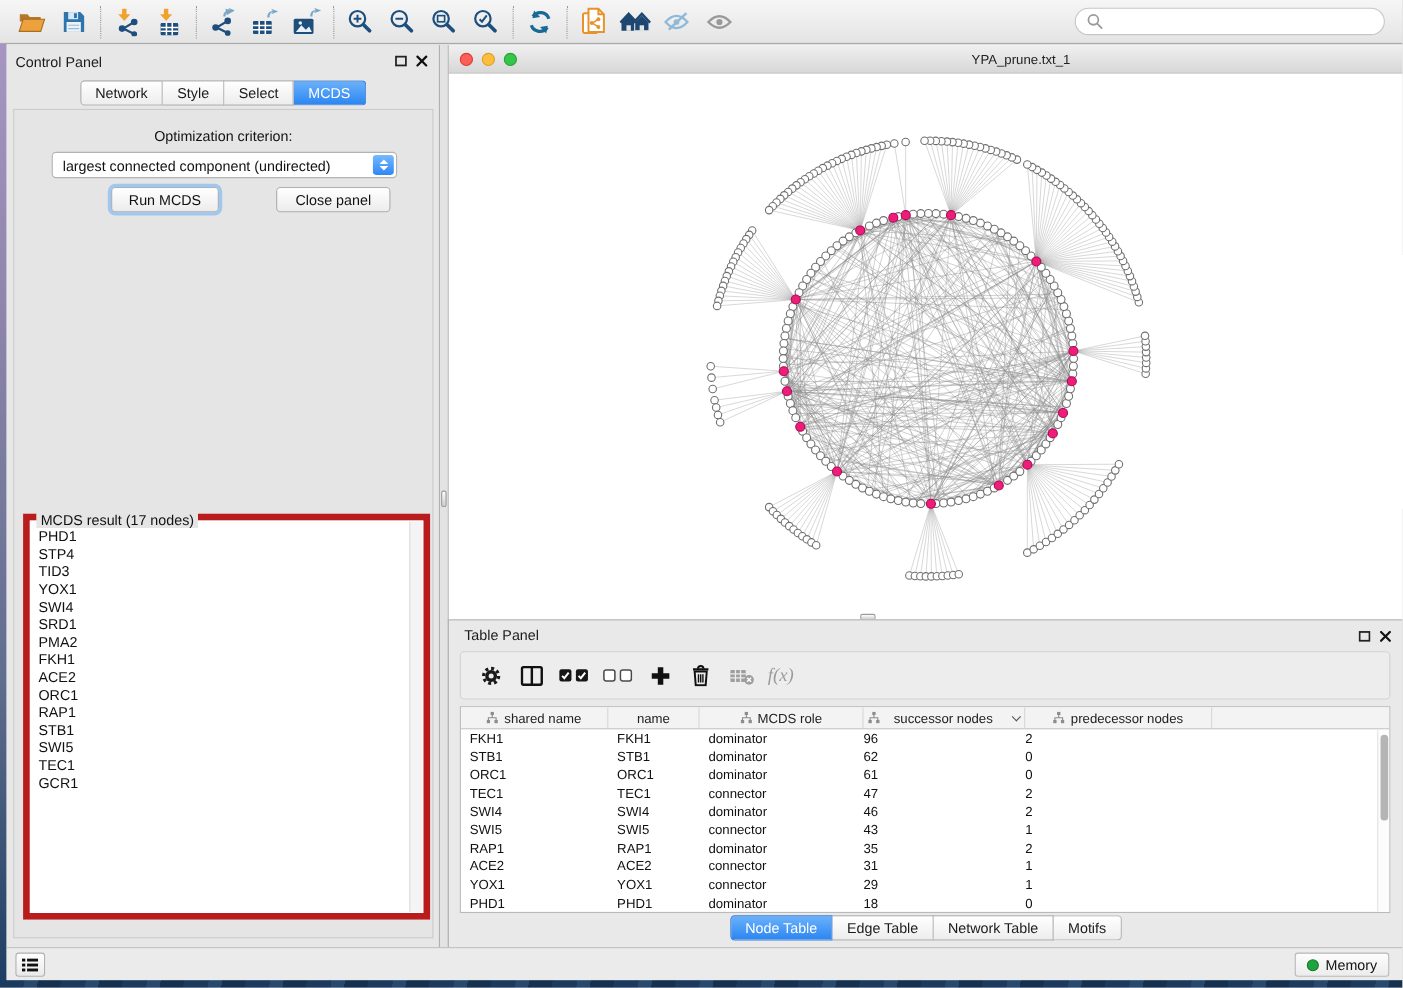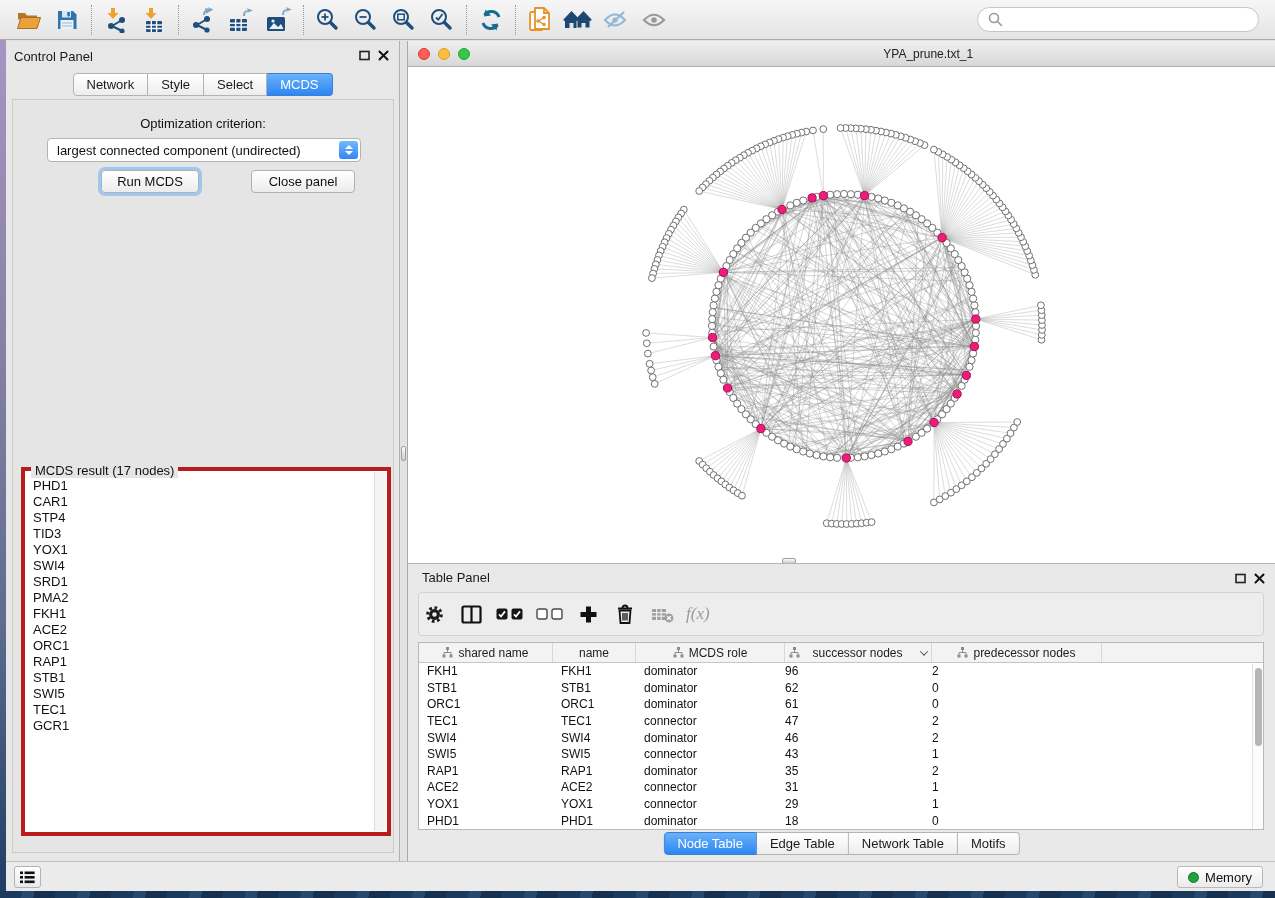--- a/index.html
+++ b/index.html
@@ -45,21 +45,21 @@
   #spinner{position:absolute;right:2px;top:2px;width:19px;height:18px;border-radius:3px;
     background:linear-gradient(#74b9fe,#2f86f5);display:flex;flex-direction:column;
     align-items:center;justify-content:center;gap:2px;}
   .tri-up{width:0;height:0;border-left:4px solid transparent;border-right:4px solid transparent;border-bottom:4px solid #fff;}
   .tri-down{width:0;height:0;border-left:4px solid transparent;border-right:4px solid transparent;border-top:4px solid #fff;}
   .cp-btn{position:absolute;top:70px;height:23px;background:linear-gradient(#ffffff,#ececec);
     border:1px solid #ads;border:1px solid #b0b0b0;border-radius:4px;font-size:13px;color:#111;
     display:flex;align-items:center;justify-content:center;}
   #run-btn{left:88px;width:98px;box-shadow:0 0 0 3px rgba(110,180,248,.6);}
   #close-btn{left:198px;width:104px;margin-left:40px;}
-  #result-box{left:8px;top:367px;width:370px;height:369px;border:4px solid #b91c1c;background:#fff;position:absolute;}
+  #result-box{left:8px;top:367px;width:370px;height:369px;border:6px solid #b91c1c;background:#fff;position:absolute;}
   #result-legend{position:absolute;top:-8px;left:6px;background:#e5e5e5;padding:0 4px;font-size:13px;color:#111;}
   #mcds-list{position:absolute;left:1px;top:5px;right:13px;bottom:1px;overflow:hidden;padding:2px 0 0 7px;}
   .mcds-item{font-size:13px;line-height:16px;color:#111;}
   #mcds-scroll{position:absolute;top:1px;right:1px;bottom:1px;width:12px;background:#f4f4f4;border-left:1px solid #dcdcdc;}
 
   
   #v-splitter{left:400px;top:41px;width:7px;height:820px;background:#e3e3e3;}
   .grip{background:linear-gradient(#fdfdfd,#cccccc);border:1px solid #9d9d9d;border-radius:2px;}
   #v-grip{left:1px;top:405px;width:5px;height:15px;position:absolute;}
   #h-grip{left:782px;top:558px;width:14px;height:6px;}
@@ -73,21 +73,21 @@
   #tl-yellow{left:30px;background:#fdbd3f;border:1px solid #dfa023;}
   #tl-green{left:50px;background:#35c649;border:1px solid #27a33a;}
   #net-title{position:absolute;top:6px;left:60%;transform:translateX(-50%);font-size:12px;color:#222;}
   #net-view{position:absolute;left:0;top:26px;width:868px;height:496px;background:#fff;}
 
   
   #table-panel{left:407px;top:563px;width:868px;height:298px;background:#e9e9e9;
     border-left:1px solid #a9a9a9;border-top:1px solid #b5b5b5;}
   #tp-header{left:14px;top:6px;}
   #tp-toolbar{position:absolute;left:10px;top:28px;width:846px;height:44px;background:#ededed;
-    border:1px solid #d2d2d2;border-radius:4px;display:flex;align-items:center;gap:7px;}
+    border:1px solid #d2d2d2;border-radius:4px;display:flex;align-items:center;padding-left:12px;gap:7px;}
   .tp-btn{width:30px;height:30px;display:flex;align-items:center;justify-content:center;}
   .pair{display:flex;gap:3px;width:auto;padding:0 3px;}
   #fx-label{font-family:"Liberation Serif",serif;font-style:italic;font-size:17px;color:#9b9b9b;padding-left:2px;}
   #data-table{position:absolute;left:10px;top:78px;width:846px;height:188px;background:#fff;
     border:1px solid #b9b9b9;overflow:hidden;}
   #thead-row{display:flex;height:20px;background:#f3f3f3;border-bottom:1px solid #c6c6c6;}
   .th{display:flex;align-items:center;justify-content:center;border-right:1px solid #d8d8d8;
     font-size:12px;color:#222;gap:5px;position:relative;}
   .chevron{width:6px;height:6px;border-right:1.6px solid #555;border-bottom:1.6px solid #555;
     transform:rotate(45deg) translate(-1px,-1px);margin-left:6px;}
@@ -306,21 +306,20 @@
           <div class="tri-up"></div>
           <div class="tri-down"></div>
         </div>
     </div>
     <div class="cp-btn" id="run-btn">Run MCDS</div>
     <div class="cp-btn" id="close-btn">Close panel</div>
     <div id="result-box">
       <span id="result-legend">MCDS result (17 nodes)</span>
       <div id="mcds-list">
           <div class="mcds-item">PHD1</div>
-          <div class="mcds-item">CAR1</div>
           <div class="mcds-item">STP4</div>
           <div class="mcds-item">TID3</div>
           <div class="mcds-item">YOX1</div>
           <div class="mcds-item">SWI4</div>
           <div class="mcds-item">SRD1</div>
           <div class="mcds-item">PMA2</div>
           <div class="mcds-item">FKH1</div>
           <div class="mcds-item">ACE2</div>
           <div class="mcds-item">ORC1</div>
           <div class="mcds-item">RAP1</div>

